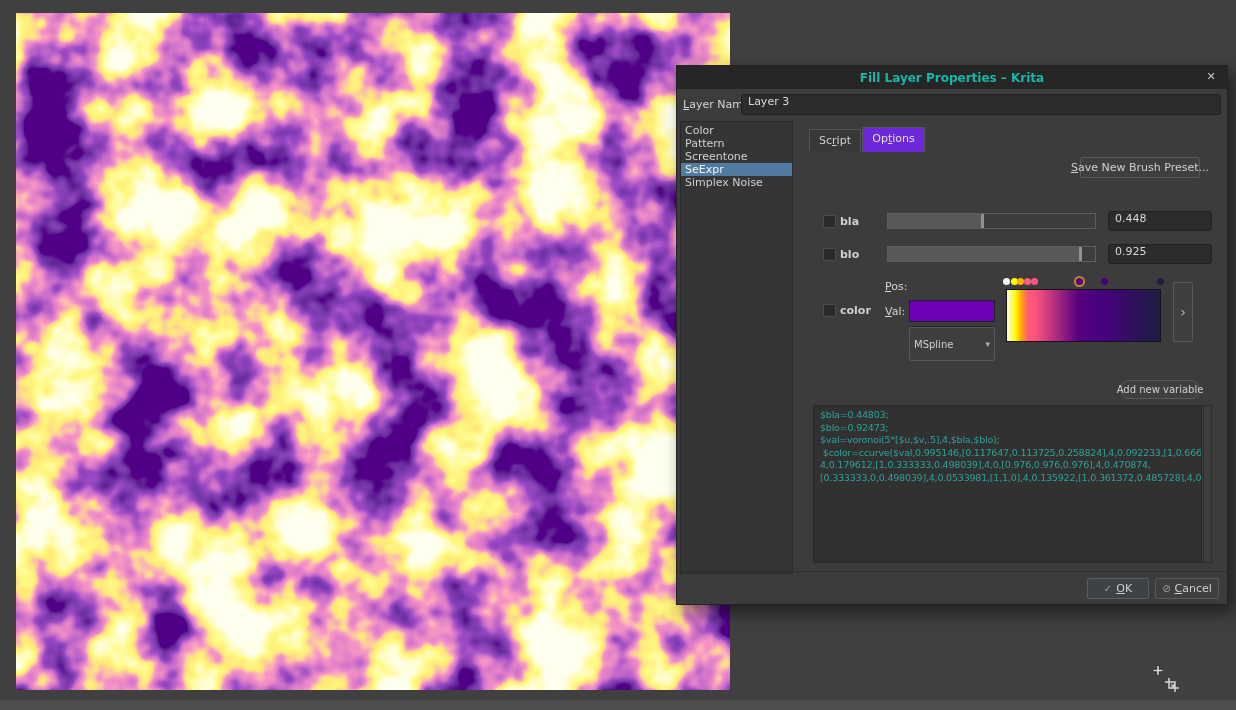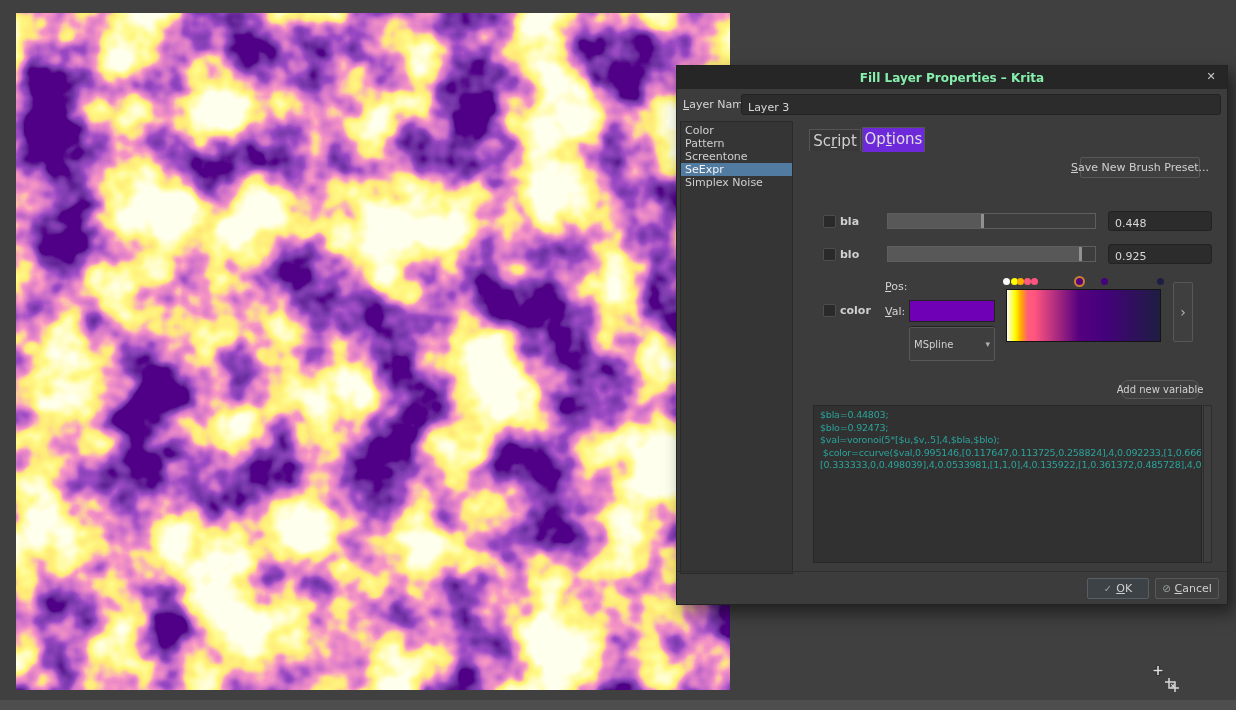--- a/index.html
+++ b/index.html
@@ -19,46 +19,46 @@
   
   #dialog {
     left:676px; top:65px; width:552px; height:540px;
     background:#3c3c3c; border:1px solid #232323;
     box-shadow:6px 8px 16px rgba(0,0,0,.5);
   }
   #titlebar {
     left:0; top:0; width:550px; height:23px; background:#262626;
     display:flex; align-items:center; justify-content:center;
   }
-  #title { font-size:12px; font-weight:bold; color:#86efac; }
+  #title { font-size:12px; font-weight:bold; color:#14b8a6; }
   #close-btn {
     position:absolute; right:8px; top:3px; width:16px; height:16px;
     color:#c9c9c9; font-size:11px; line-height:16px; text-align:center; cursor:pointer;
   }
 
   .label { font-size:11px; color:#d4d4d4; }
   .label u, .btn u, .tab u { text-decoration:underline; text-underline-offset:1px; }
 
   .field {
     background:#2c2c2c; border:1px solid #222; border-radius:3px;
-    font-size:11px; color:#d8d8d8; padding:0 6px; display:flex; align-items:flex-end;
+    font-size:11px; color:#d8d8d8; padding:0 6px; display:flex; align-items:flex-start;
   }
 
   #layer-name-label { left:6px; top:32px; }
   #layer-name-field { left:64px; top:28px; width:480px; height:21px; }
 
   #gen-list {
     left:3px; top:55px; width:113px; height:453px;
     background:#353535; border:1px solid #2a2a2a; padding-top:2px;
   }
   .list-item { height:13px; font-size:11px; line-height:13px; padding-left:4px; color:#cfcfcf; white-space:nowrap; }
   .list-item.sel { background:#527ba1; color:#f2f2f2; }
 
   .tab {
-    position:absolute; font-size:15px; text-align:center;
+    position:absolute; font-size:11px; text-align:center;
     border:1px solid #555; border-bottom:none; color:#cfcfcf;
     background:#383838; line-height:22px;
   }
   #tab-script { left:132px; top:63px; width:52px; height:22px; }
   #tab-options { left:185px; top:61px; width:63px; height:25px; background:#6d28d9; color:#e0e0e0; }
 
   .btn {
     position:absolute; background:#3f3f3f; border:1px solid #585858; border-radius:2px;
     font-size:11px; color:#d0d0d0; display:flex; align-items:center; justify-content:center;
     cursor:pointer; white-space:nowrap;
@@ -218,20 +218,21 @@
     <span>›</span>
   </div>
 
   <div class="btn" id="add-var-btn">Add new variable</div>
 
   <div class="abs" id="script-box">
     <div class="script-line">$bla=0.44803;</div>
     <div class="script-line">$blo=0.92473;</div>
     <div class="script-line">$val=voronoi(5*[$u,$v,.5],4,$bla,$blo);</div>
     <div class="script-line"> $color=ccurve($val,0.995146,[0.117647,0.113725,0.258824],4,0.092233,[1,0.666667,0],</div>
+    <div class="script-line">4,0.179612,[1,0.333333,0.498039],4,0,[0.976,0.976,0.976],4,0.470874,</div>
     <div class="script-line">[0.333333,0,0.498039],4,0.0533981,[1,1,0],4,0.135922,[1,0.361372,0.485728],4,0.631068,</div>
   </div>
   <div class="abs" id="scroll-gutter"></div>
 
   <div class="abs" id="footer-sep"></div>
   <div class="btn" id="ok-btn">
     <span class="btn-icon">✓</span>
     <span><u>O</u><span>K</span></span>
   </div>
   <div class="btn" id="cancel-btn">

